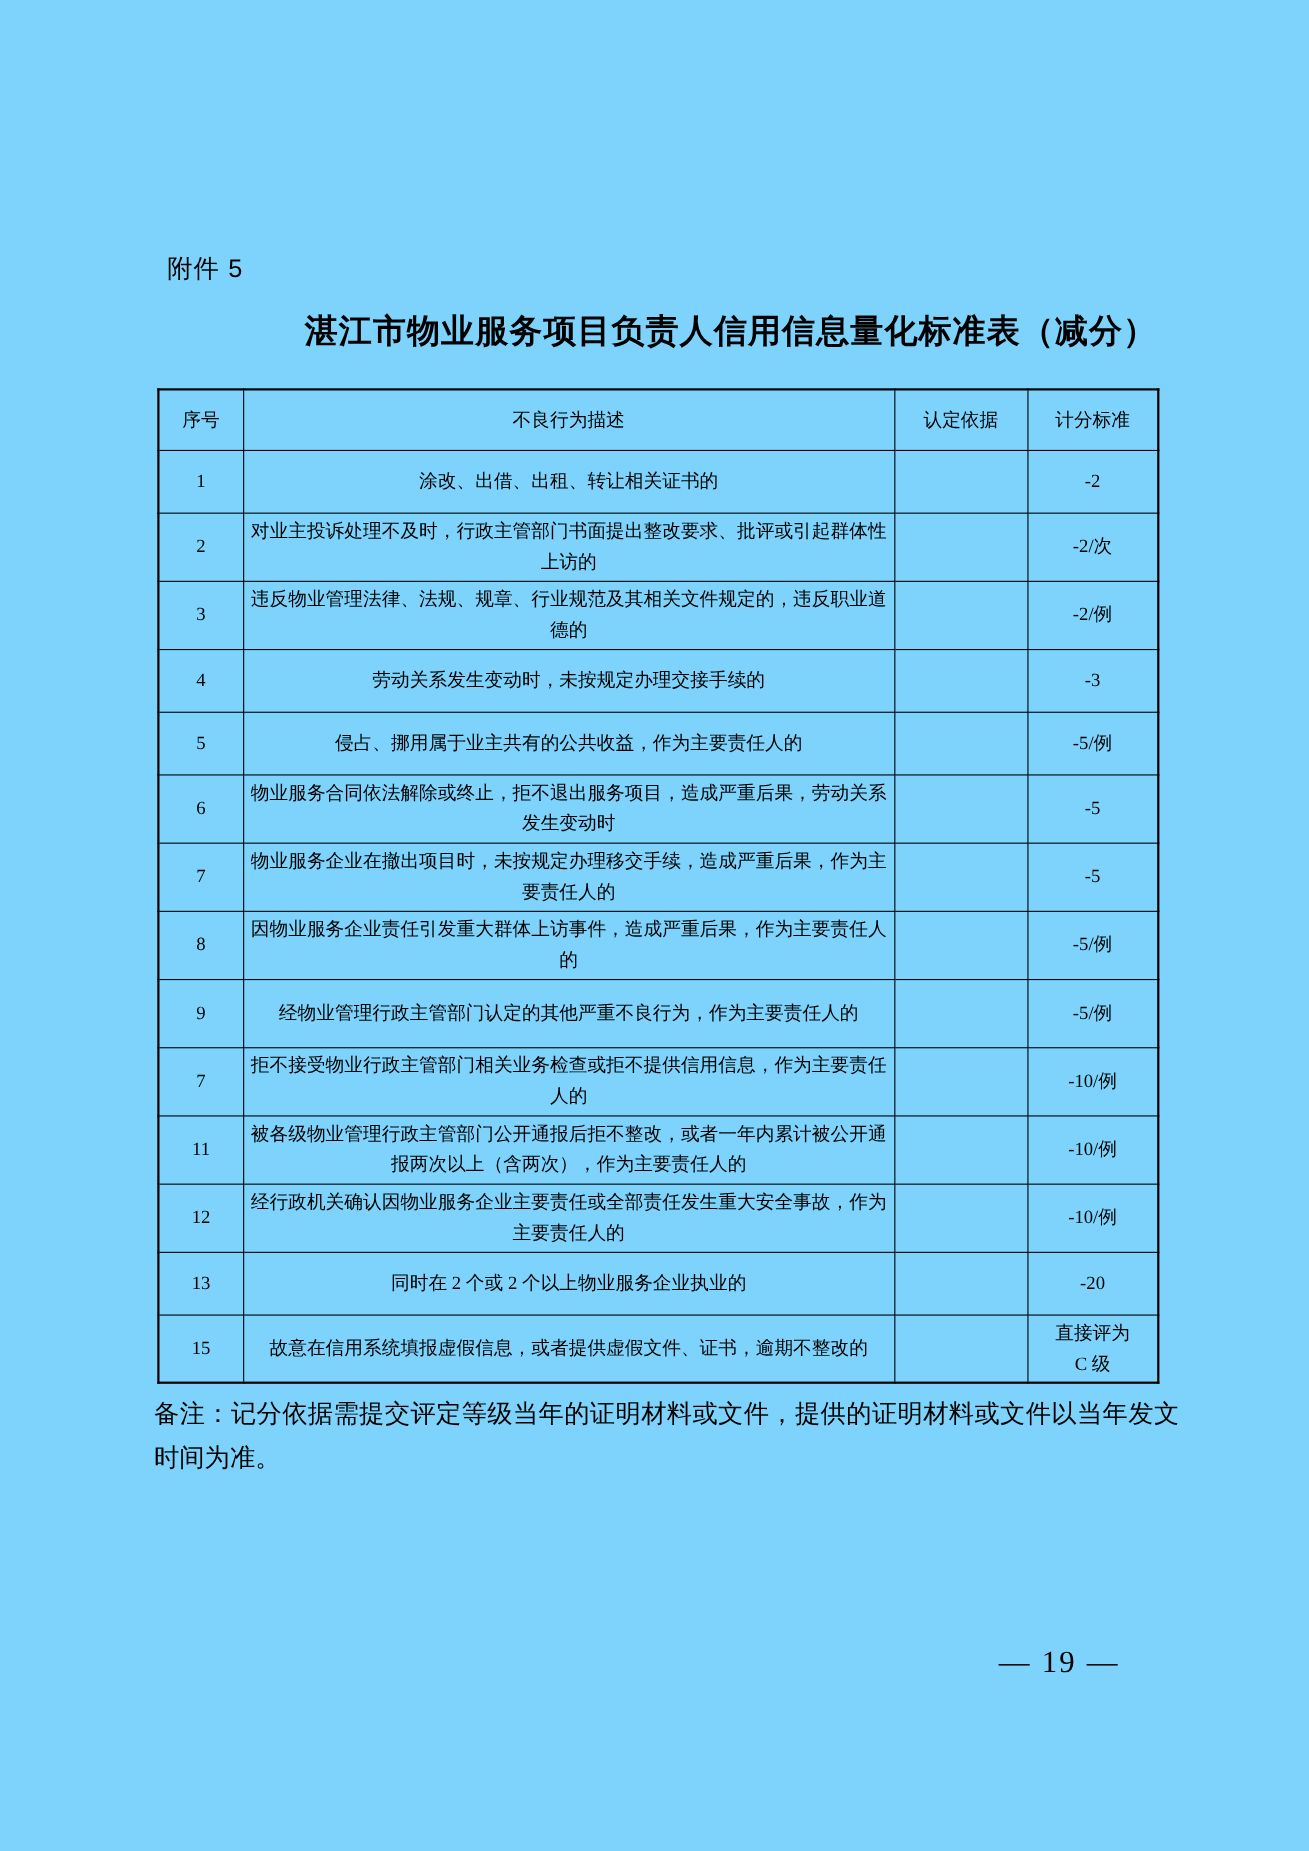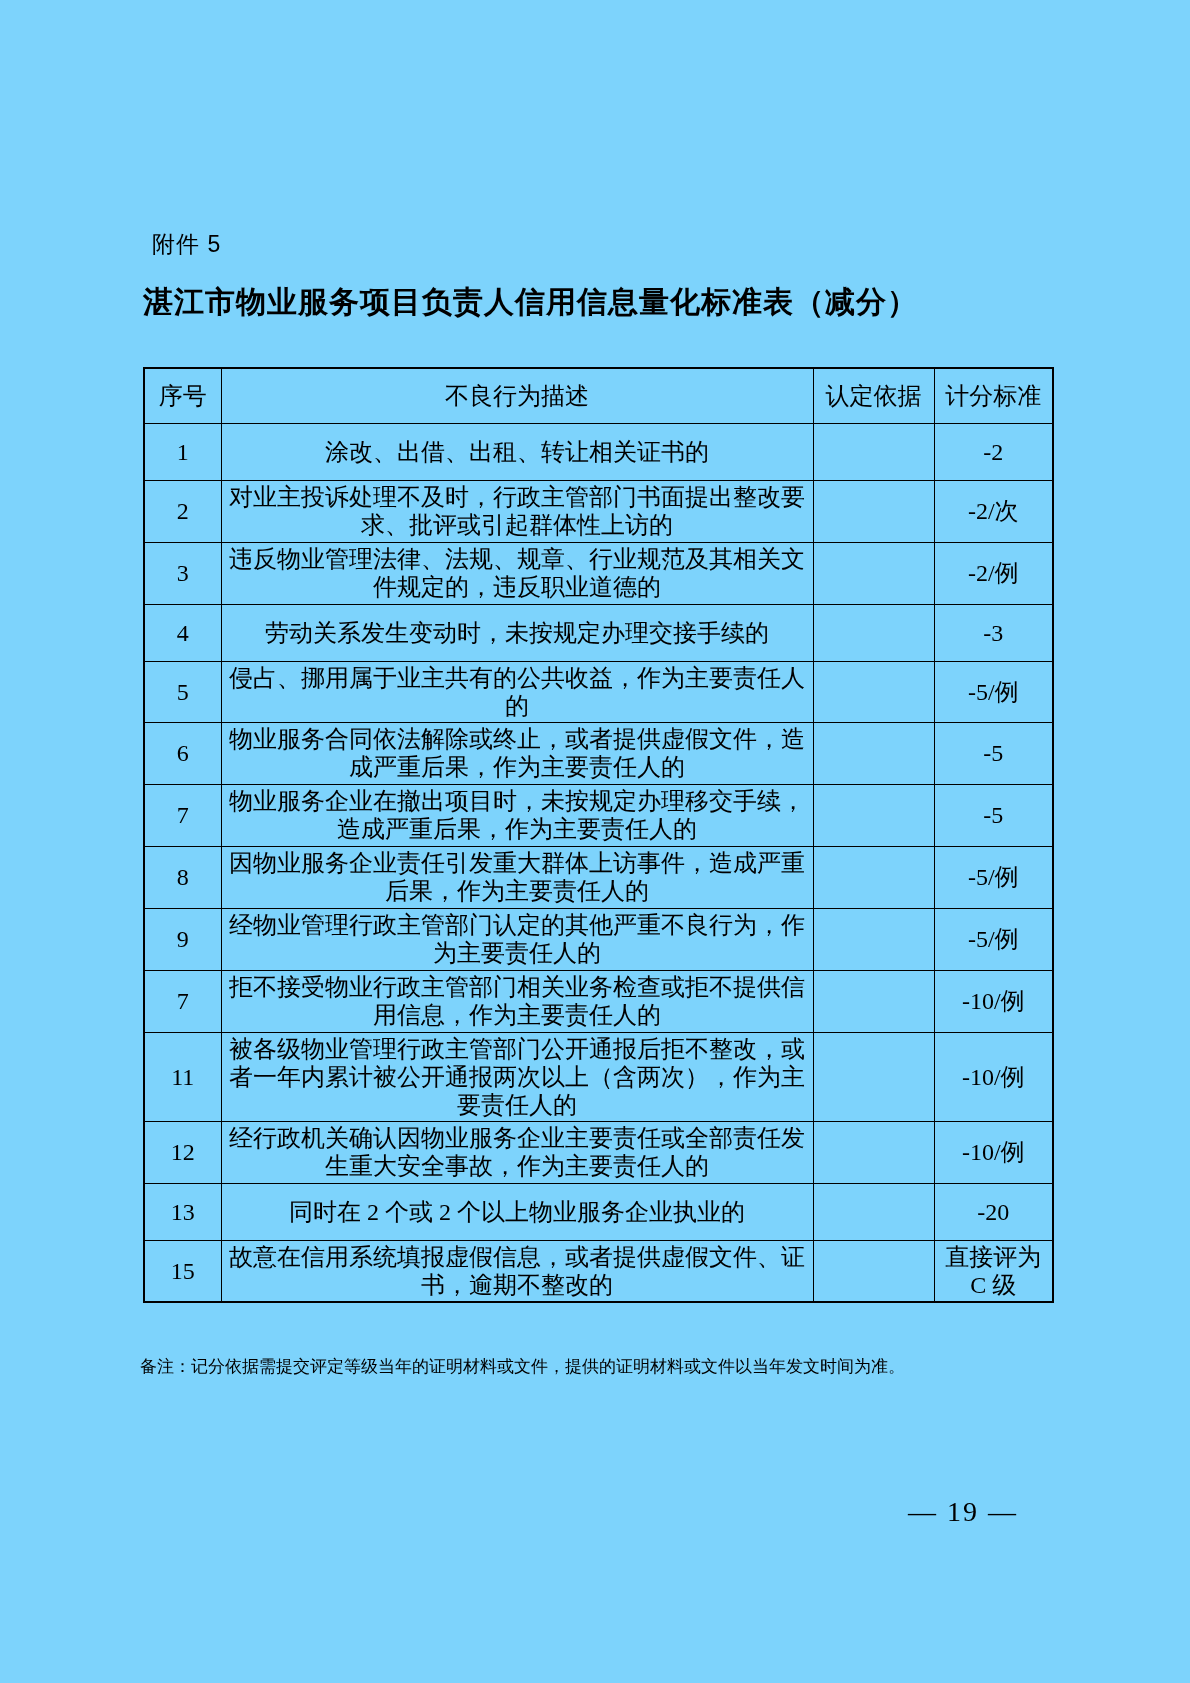--- a/index.html
+++ b/index.html
@@ -23,37 +23,37 @@
     font-family: "Liberation Sans", "DejaVu Sans", sans-serif;
     font-size: 23px;
     line-height: 28px;
     letter-spacing: 1px;
   }
   .doc-title {
     position: absolute;
     left: 143px;
     top: 282px;
     width: 909px;
-    text-align: left;
+    text-align: right;
     font-family: "Liberation Sans", "DejaVu Sans", sans-serif;
     font-weight: bold;
     font-size: 30px;
     line-height: 40px;
     letter-spacing: 1px;
     white-space: nowrap;
   }
   .std-table {
     position: absolute;
     left: 143px;
-    top: 367px;
+    top: 353px;
     width: 909px;
     border-collapse: collapse;
     table-layout: fixed;
     border: 2px solid #000;
-    font-size: 24px;
+    font-size: 17px;
   }
   .std-table col.c-no    { width: 77px; }
   .std-table col.c-desc  { width: 592px; }
   .std-table col.c-basis { width: 121px; }
   .std-table col.c-score { width: 119px; }
   .std-table th, .std-table td {
     border: 1.5px solid #000;
     font-weight: normal;
     padding: 2px 6px;
     line-height: 28px;
@@ -63,23 +63,23 @@
   .std-table tr.single { height: 57px; }
   .std-table tr.double { height: 62px; }
   .std-table th { text-align: center; }
   .cell-no    { text-align: center; }
   .cell-desc  { text-align: center; padding-left: 10px; padding-right: 10px; }
   .cell-basis { text-align: center; }
   .cell-score { text-align: center; white-space: pre-line; }
   .doc-note {
     position: absolute;
     left: 140px;
-    top: 1347px;
+    top: 1266px;
     width: 932px;
-    font-size: 17px;
+    font-size: 23px;
     line-height: 40px;
     text-align: justify;
   }
   .page-number {
     position: absolute;
     top: 1496px;
     right: 172px;
     font-size: 28px;
     letter-spacing: 2px;
   }
@@ -134,21 +134,21 @@
         <td class="cell-score">-3</td>
       </tr>
       <tr class="single">
         <td class="cell-no">5</td>
         <td class="cell-desc">侵占、挪用属于业主共有的公共收益，作为主要责任人的</td>
         <td class="cell-basis"></td>
         <td class="cell-score">-5/例</td>
       </tr>
       <tr class="double">
         <td class="cell-no">6</td>
-        <td class="cell-desc">物业服务合同依法解除或终止，或者提供虚假文件，造成严重后果，作为主要责任人的</td>
+        <td class="cell-desc">物业服务合同依法解除或终止，拒不退出服务项目，造成严重后果，劳动关系发生变动时</td>
         <td class="cell-basis"></td>
         <td class="cell-score">-5</td>
       </tr>
       <tr class="double">
         <td class="cell-no">7</td>
         <td class="cell-desc">物业服务企业在撤出项目时，未按规定办理移交手续，造成严重后果，作为主要责任人的</td>
         <td class="cell-basis"></td>
         <td class="cell-score">-5</td>
       </tr>
       <tr class="double">

